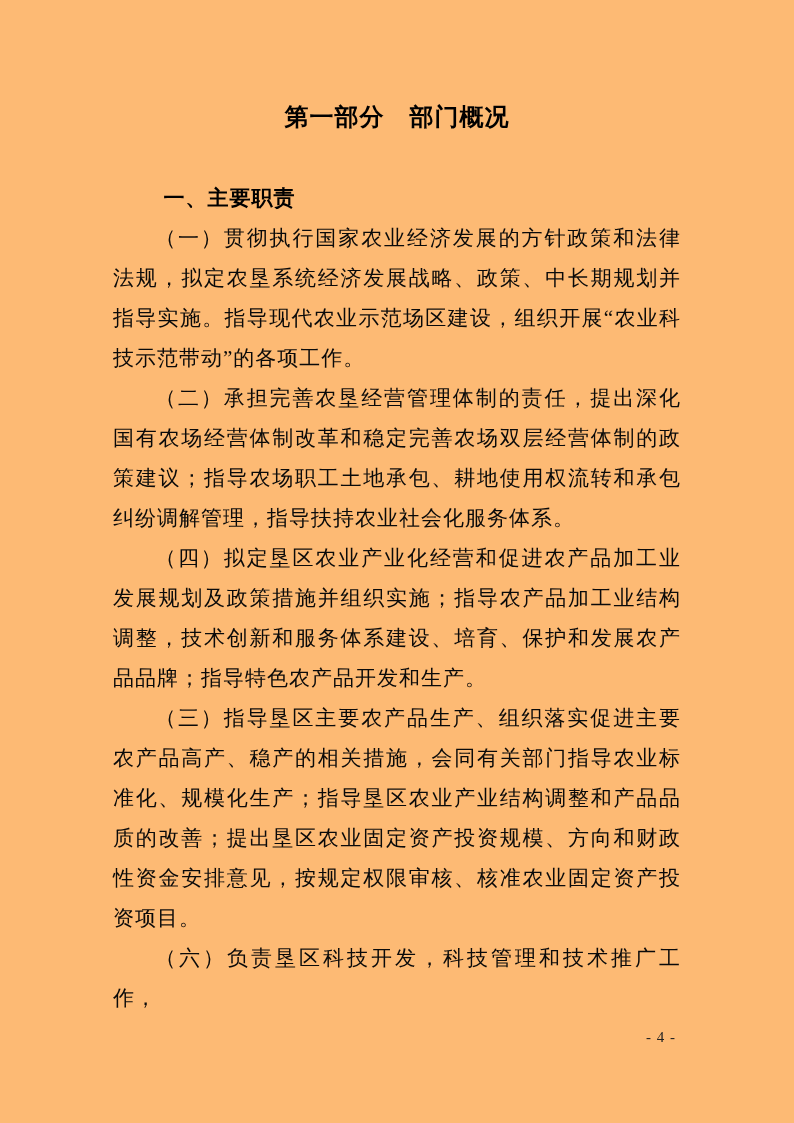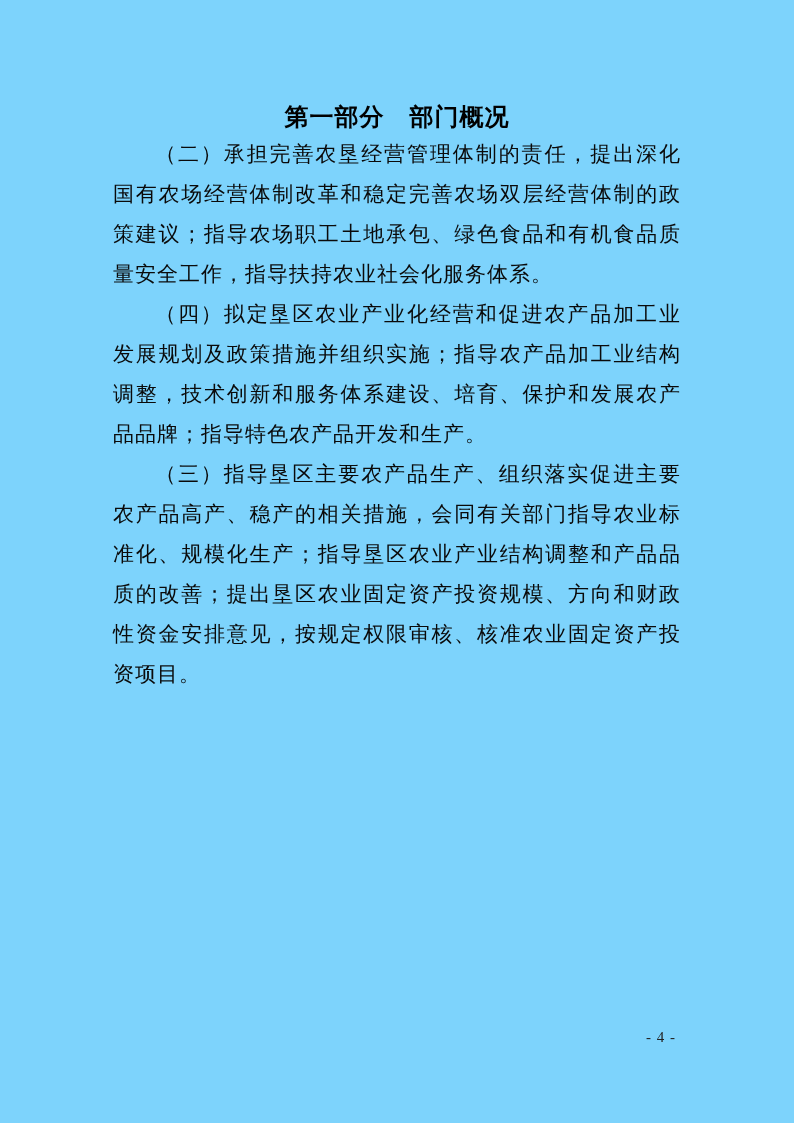--- a/index.html
+++ b/index.html
@@ -4,21 +4,21 @@
 <style>
   html, body {
     margin: 0;
     padding: 0;
     background: #ffffff;
   }
   .page {
     position: relative;
     width: 794px;
     height: 1123px;
-    background: #7dd3fc;
+    background: #fdba74;
     color: #111111;
     overflow: hidden;
     font-family: "Liberation Serif", "DejaVu Serif", serif;
   }
   .content {
     position: absolute;
     left: 113px;
     top: 0;
     width: 568px;
   }
@@ -62,22 +62,25 @@
     color: #222222;
   }
 </style>
 </head>
 <body>
 
 <div class="page">
   <div class="content">
     <h1 class="doc-title">第一部分　部门概况</h1>
 
+    <h2 class="section-heading">一、主要职责</h2>
 
     <div class="body-text">
-      <p>（二）承担完善农垦经营管理体制的责任，提出深化国有农场经营体制改革和稳定完善农场双层经营体制的政策建议；指导农场职工土地承包、绿色食品和有机食品质量安全工作，指导扶持农业社会化服务体系。</p>
+      <p>（一）贯彻执行国家农业经济发展的方针政策和法律法规，拟定农垦系统经济发展战略、政策、中长期规划并指导实施。指导现代农业示范场区建设，组织开展“农业科技示范带动”的各项工作。</p>
+      <p>（二）承担完善农垦经营管理体制的责任，提出深化国有农场经营体制改革和稳定完善农场双层经营体制的政策建议；指导农场职工土地承包、耕地使用权流转和承包纠纷调解管理，指导扶持农业社会化服务体系。</p>
       <p>（四）拟定垦区农业产业化经营和促进农产品加工业发展规划及政策措施并组织实施；指导农产品加工业结构调整，技术创新和服务体系建设、培育、保护和发展农产品品牌；指导特色农产品开发和生产。</p>
       <p>（三）指导垦区主要农产品生产、组织落实促进主要农产品高产、稳产的相关措施，会同有关部门指导农业标准化、规模化生产；指导垦区农业产业结构调整和产品品质的改善；提出垦区农业固定资产投资规模、方向和财政性资金安排意见，按规定权限审核、核准农业固定资产投资项目。</p>
+      <p>（六）负责垦区科技开发，科技管理和技术推广工作，</p>
     </div>
   </div>
 
   <div class="page-number">- 4 -</div>
 </div>
 
 </body></html>

